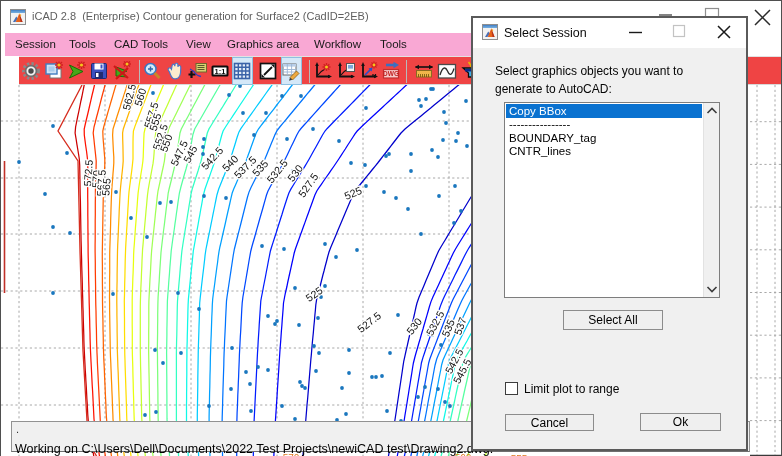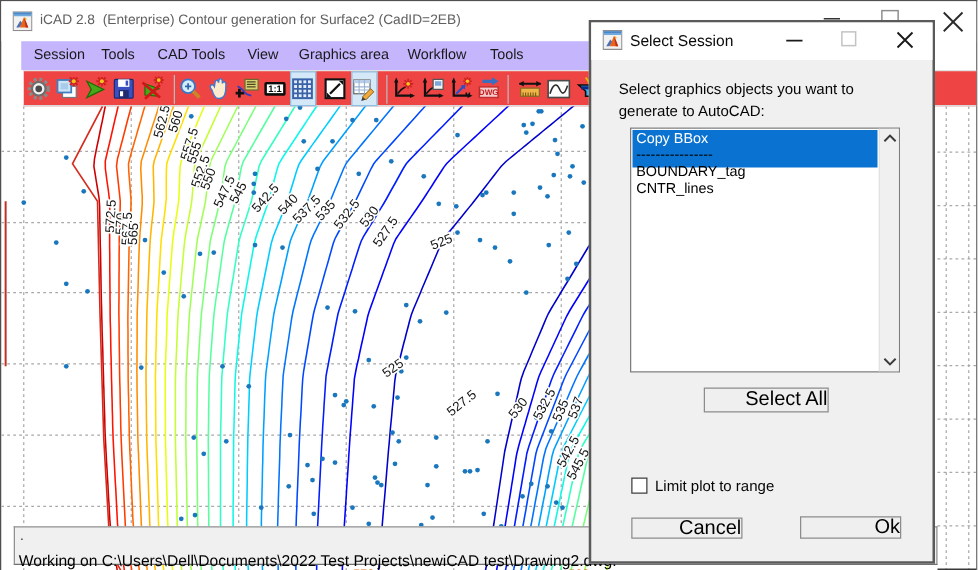--- a/index.html
+++ b/index.html
@@ -3,39 +3,39 @@
 <style>
 *{margin:0;padding:0;box-sizing:border-box}
 html,body{width:782px;height:456px;overflow:hidden;background:#fff;
  font-family:"Liberation Sans",sans-serif}
 #win{position:relative;width:782px;height:456px;background:#fff;
  border:1px solid #4f4f4f;border-bottom:none;overflow:hidden}
 #titlebar{position:absolute;left:0;top:0;width:780px;height:32px;background:#fff}
 #title-ic{position:absolute;left:9px;top:8px}
 #title-tx{position:absolute;left:31px;top:9px;font-size:11px;color:#5f5f5f;white-space:nowrap}
 .wbtn{position:absolute}
-#menubar{position:absolute;left:16px;top:32px;width:644px;height:23px;background:#c4b5fd;font-size:11.5px;color:#191919}
+#menubar{position:absolute;left:4px;top:32px;width:644px;height:23px;background:#f9a8d4;font-size:11.5px;color:#191919}
 .mi{position:absolute;top:5px;white-space:nowrap}
 #toolbar{position:absolute;left:18px;top:55px;width:780px;height:29px;background:#ef4444;border-top:1px solid #e2e2e2;border-bottom:1px solid #d8d8d8}
 .ti{position:absolute;top:4px;width:20px;height:20px}
 .tsep{position:absolute;top:3px;width:1px;height:23px;background:#b9b9b9}
 .tpress{position:absolute;top:0px;width:23px;height:28px;background:#d5e8f8;border:1px solid #8fbfe0}
 #plot{position:absolute;left:0;top:84px;width:782px;height:371px}
 #status{position:absolute;left:10px;top:420px;width:739px;height:31px;background:#f0f0f0;border:1px solid #929292;border-bottom:1.5px solid #6f6f6f}
 #status .t{position:absolute;left:3px;top:20px;font-size:12.5px;color:#000;white-space:nowrap}
 #status .d{position:absolute;left:4px;top:1px;font-size:11px;color:#333}
 #dlg{position:absolute;left:470px;top:15px;width:277px;height:435px;background:#f0f0f0;border:2px solid #5a5a5a;z-index:10}
 #dlg .tbar{position:absolute;left:0;top:0;width:273px;height:30px;background:#fff}
 #dlg .tic{position:absolute;left:9px;top:6px}
 #dlg .ttx{position:absolute;left:31px;top:8px;font-size:12.5px;color:#0a0a0a}
 #dlg .lab{position:absolute;left:22px;top:44px;font-size:12px;color:#050505;line-height:18px}
 #lbox{position:absolute;left:31px;top:84px;width:216px;height:196px;background:#fff;border:1px solid #7d7d7d}
-#lbox .it{position:absolute;left:1px;font-size:11.5px;height:30px;line-height:14px;padding-left:3px;width:196px;color:#000;white-space:nowrap}
+#lbox .it{position:absolute;left:1px;font-size:11.5px;height:14px;line-height:14px;padding-left:3px;width:196px;color:#000;white-space:nowrap}
 #sbar{position:absolute;right:0;top:0;width:16px;height:194px;background:#f0f0f0;border-left:1px solid #e2e2e2}
-.btn{position:absolute;background:#efefef;border:1px solid #8c8c8c;font-size:16px;color:#000;text-align:right}
+.btn{position:absolute;background:#efefef;border:1px solid #8c8c8c;font-size:12px;color:#000;text-align:center}
 #dlg .txt2{position:absolute;left:33px;top:326px;font-size:12px;color:#050505;line-height:14.5px}
 #chk{position:absolute;left:32px;top:364px;width:13px;height:13px;background:#fff;border:1px solid #3c3c3c}
 #chklab{position:absolute;left:51px;top:364px;font-size:12px;color:#050505}
 </style></head>
 <body>
 <div id="win">
 <div id="titlebar">
  <span id="title-ic"><svg width="16" height="16">
   <rect x="0.5" y="0.5" width="15" height="15" fill="#f2f2f2" stroke="#8e8e8e"></rect>
   <rect x="1" y="1" width="14" height="3" fill="#6fa8dc"></rect>

